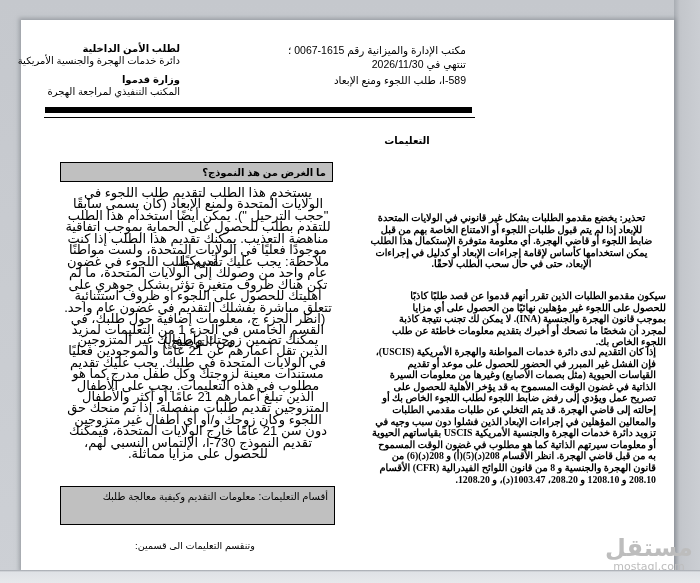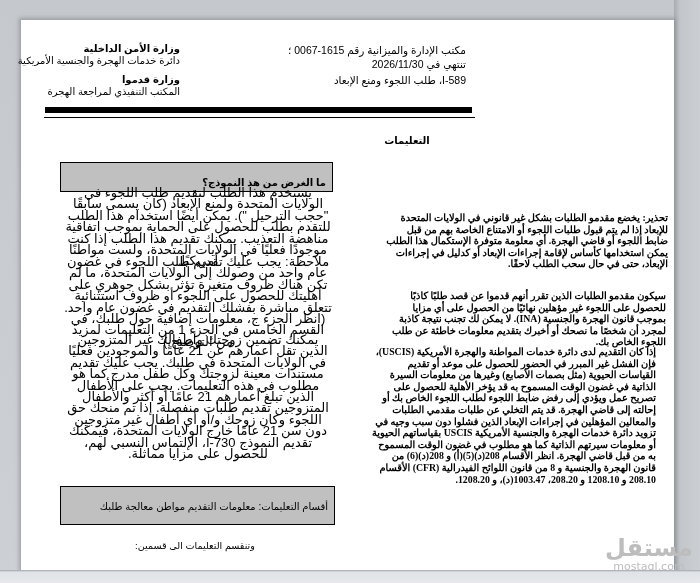--- a/index.html
+++ b/index.html
@@ -112,21 +112,21 @@
       top: 162px;
       width: 273px;
     }
     .gray-box {
       background: #c0c0c0;
       border: 1px solid #000;
       direction: rtl;
       text-align: right;
       font-family: "Liberation Sans", "DejaVu Sans", sans-serif;
       font-size: 10px;
-      padding: 14px 6px;
+      padding: 4px 6px;
       box-sizing: border-box;
     }
     .gray-box.purpose {
       height: 20px;
       font-weight: bold;
     }
     .gray-box.sections {
       position: absolute;
       left: 60px;
       top: 486px;
@@ -159,21 +159,21 @@
     
     .warn {
       direction: rtl;
       text-align: right;
       font-family: "Liberation Serif", "DejaVu Serif", serif;
       font-weight: bold;
       font-size: 9.8px;
       line-height: 11.6px;
       margin: 0;
     }
-    .w1 { position: absolute; left: 383px; top: 212px; width: 285px; }
+    .w1 { position: absolute; left: 369px; top: 212px; width: 285px; text-align: center; }
     .w2 { position: absolute; left: 381px; top: 290px; width: 285px; }
     .w3 { position: absolute; left: 371px; top: 346px; width: 285px; }
 
     .watermark {
       position: absolute;
       left: 604px;
       top: 535px;
       width: 90px;
       height: 46px;
       text-align: center;
@@ -201,41 +201,41 @@
 
 <div class="page"></div>
 
 <div class="hdr-right">
   <div class="ln">مكتب الإدارة والميزانية رقم 1615-0067 ؛</div>
   <div class="ln">تنتهي في 2026/11/30</div>
   <div class="ln ln3">I-589، طلب اللجوء ومنع الإبعاد</div>
 </div>
 
 <div class="hdr-left">
-  <div class="ln bold">وزارة الأمن الداخلية</div>
+  <div class="ln bold">لطلب الأمن الداخلية</div>
   <div class="ln">دائرة خدمات الهجرة والجنسية الأمريكية</div>
   <div class="gap"></div>
   <div class="ln bold">وزارة قدموا</div>
   <div class="ln">المكتب التنفيذي لمراجعة الهجرة</div>
 </div>
 
 <div class="rule-thick"></div>
 <div class="rule-thin"></div>
 
 <div class="section-title">التعليمات</div>
 
 <div class="col-left">
   <div class="gray-box purpose">ما الغرض من هذ النموذج؟</div>
 </div>
 
 <p class="para p1">يستخدم هذا الطلب لتقديم طلب اللجوء في الولايات المتحدة ولمنع الإبعاد (كان يسمى سابقًا "حجب الترحيل "). يمكن أيضًا استخدام هذا الطلب للتقدم بطلب للحصول على الحماية بموجب اتفاقية مناهضة التعذيب. يمكنك تقديم هذا الطلب إذا كنت موجودًا فعليًا في الولايات المتحدة، ولست مواطنًا أمريكيًا.</p>
 <p class="para p2">ملاحظة: يجب عليك تقديم طلب اللجوء في غضون عام واحد من وصولك إلى الولايات المتحدة، ما لم تكن هناك ظروف متغيرة تؤثر بشكل جوهري على أهليتك للحصول على اللجوء أو ظروف استثنائية تتعلق مباشرة بفشلك التقديم في غضون عام واحد. (انظر الجزء ج، معلومات إضافية حول طلبك، في القسم الخامس في الجزء 1 من التعليمات لمزيد من التوضيح.)</p>
 <p class="para p3">يمكنك تضمين زوجتك وأطفالك غير المتزوجين الذين تقل أعمارهم عن 21 عامًا والموجودين فعليًا في الولايات المتحدة في طلبك. يجب عليك تقديم مستندات معينة لزوجتك وكل طفل مدرج كما هو مطلوب في هذه التعليمات. يجب على الأطفال الذين تبلغ أعمارهم 21 عامًا أو أكثر والأطفال المتزوجين تقديم طلبات منفصلة. إذا تم منحك حق اللجوء وكان زوجك و/أو أي أطفال غير متزوجين دون سن 21 عامًا خارج الولايات المتحدة، فيمكنك تقديم النموذج I-730، الإلتماس النسبي لهم، للحصول على مزايا مماثلة.</p>
 
-<div class="gray-box sections">أقسام التعليمات: معلومات التقديم مواطن معالجة طلبك</div>
+<div class="gray-box sections">أقسام التعليمات: معلومات التقديم وكيفية معالجة طلبك</div>
 
 <div class="split-note">وتنقسم التعليمات الى قسمين:</div>
 
 <p class="warn w1">تحذير: يخضع مقدمو الطلبات بشكل غير قانوني في الولايات المتحدة للإبعاد إذا لم يتم قبول طلبات اللجوء أو الامتناع الخاصة بهم من قبل ضابط اللجوء أو قاضي الهجرة. أي معلومة متوفرة الإستكمال هذا الطلب يمكن استخدامها كأساس لإقامة إجراءات الإبعاد أو كدليل في إجراءات الإبعاد، حتى في حال سحب الطلب لاحقًا.</p>
 <p class="warn w2">سيكون مقدمو الطلبات الذين تقرر أنهم قدموا عن قصد طلبًا كاذبًا للحصول على اللجوء غير مؤهلين نهائيًا من الحصول على أي مزايا بموجب قانون الهجرة والجنسية (INA). لا يمكن لك تجنب نتيجة كاذبة لمجرد أن شخصًا ما نصحك أو أخبرك بتقديم معلومات خاطئة عن طلب اللجوء الخاص بك.</p>
 <p class="warn w3">إذا كان التقديم لدى دائرة خدمات المواطنة والهجرة الأمريكية (USCIS)، فإن الفشل غير المبرر في الحضور للحصول على موعد أو تقديم القياسات الحيوية (مثل بصمات الأصابع) وغيرها من معلومات السيرة الذاتية في غضون الوقت المسموح به قد يؤخر الأهلية للحصول على تصريح عمل ويؤدي إلى رفض ضابط اللجوء لطلب اللجوء الخاص بك أو إحالته إلى قاضي الهجرة. قد يتم التخلي عن طلبات مقدمي الطلبات والمعالين المؤهلين في إجراءات الإبعاد الذين فشلوا دون سبب وجيه في تزويد دائرة خدمات الهجرة والجنسية الأمريكية USCIS بقياساتهم الحيوية أو معلومات سيرتهم الذاتية كما هو مطلوب في غضون الوقت المسموح به من قبل قاضي الهجرة. انظر الأقسام 208(د)(5)(أ) و 208(د)(6) من قانون الهجرة والجنسية و 8 من قانون اللوائح الفيدرالية (CFR) الأقسام 208.10 و 1208.10 و 208.20، 1003.47(د)، و 1208.20.</p>
 
 <div class="watermark">
   <div class="ar">مستقل</div>
   <div class="en">mostaql.com</div>

